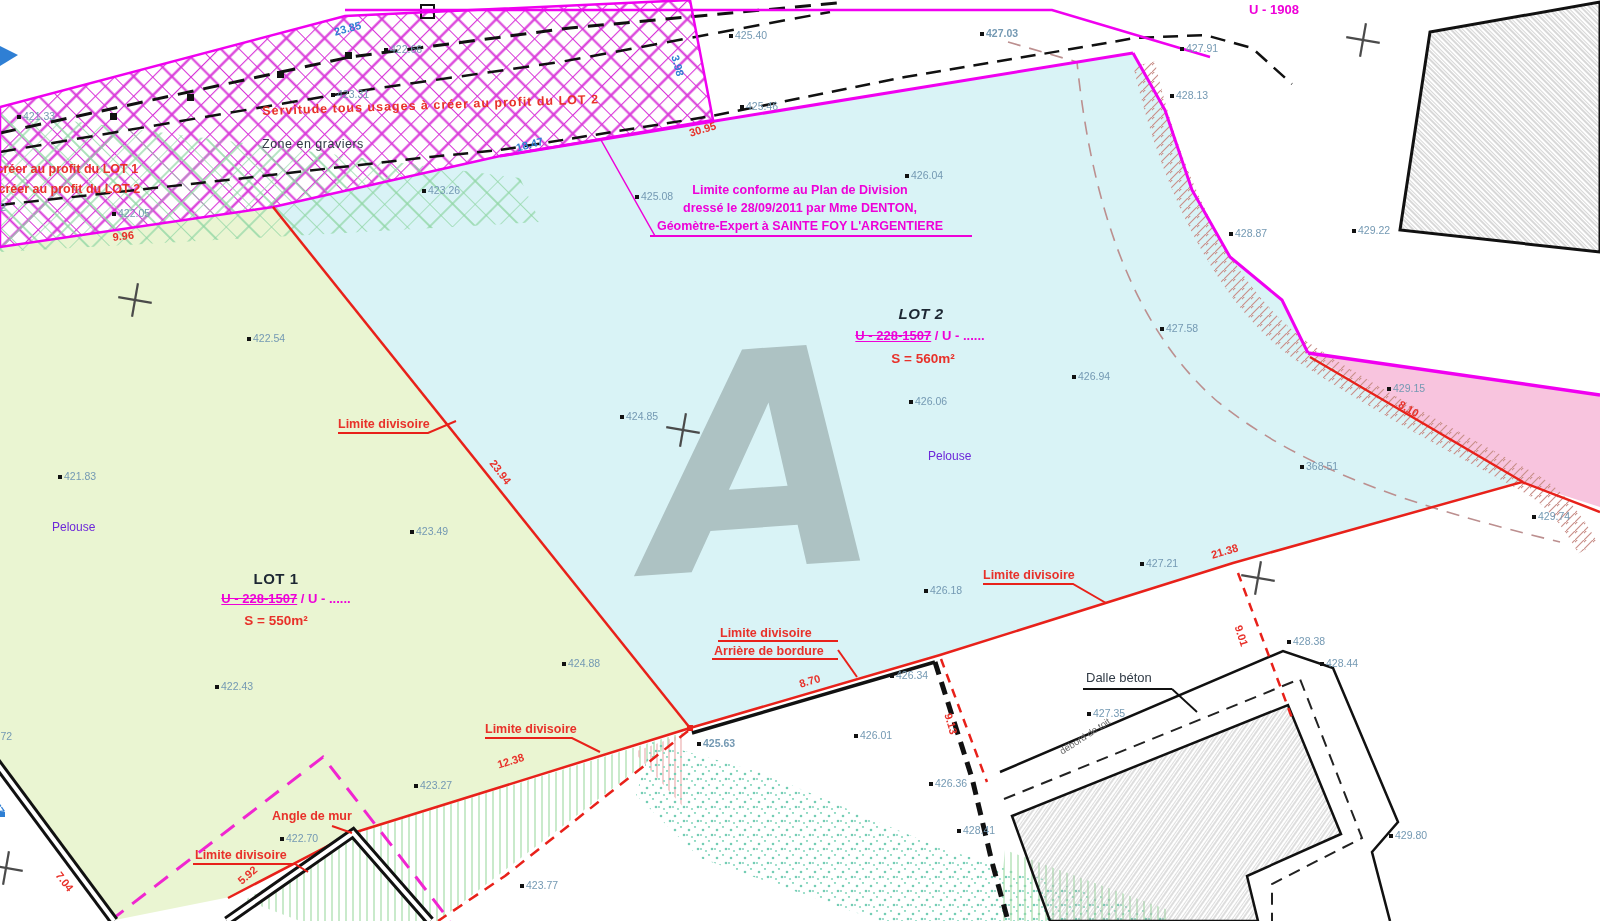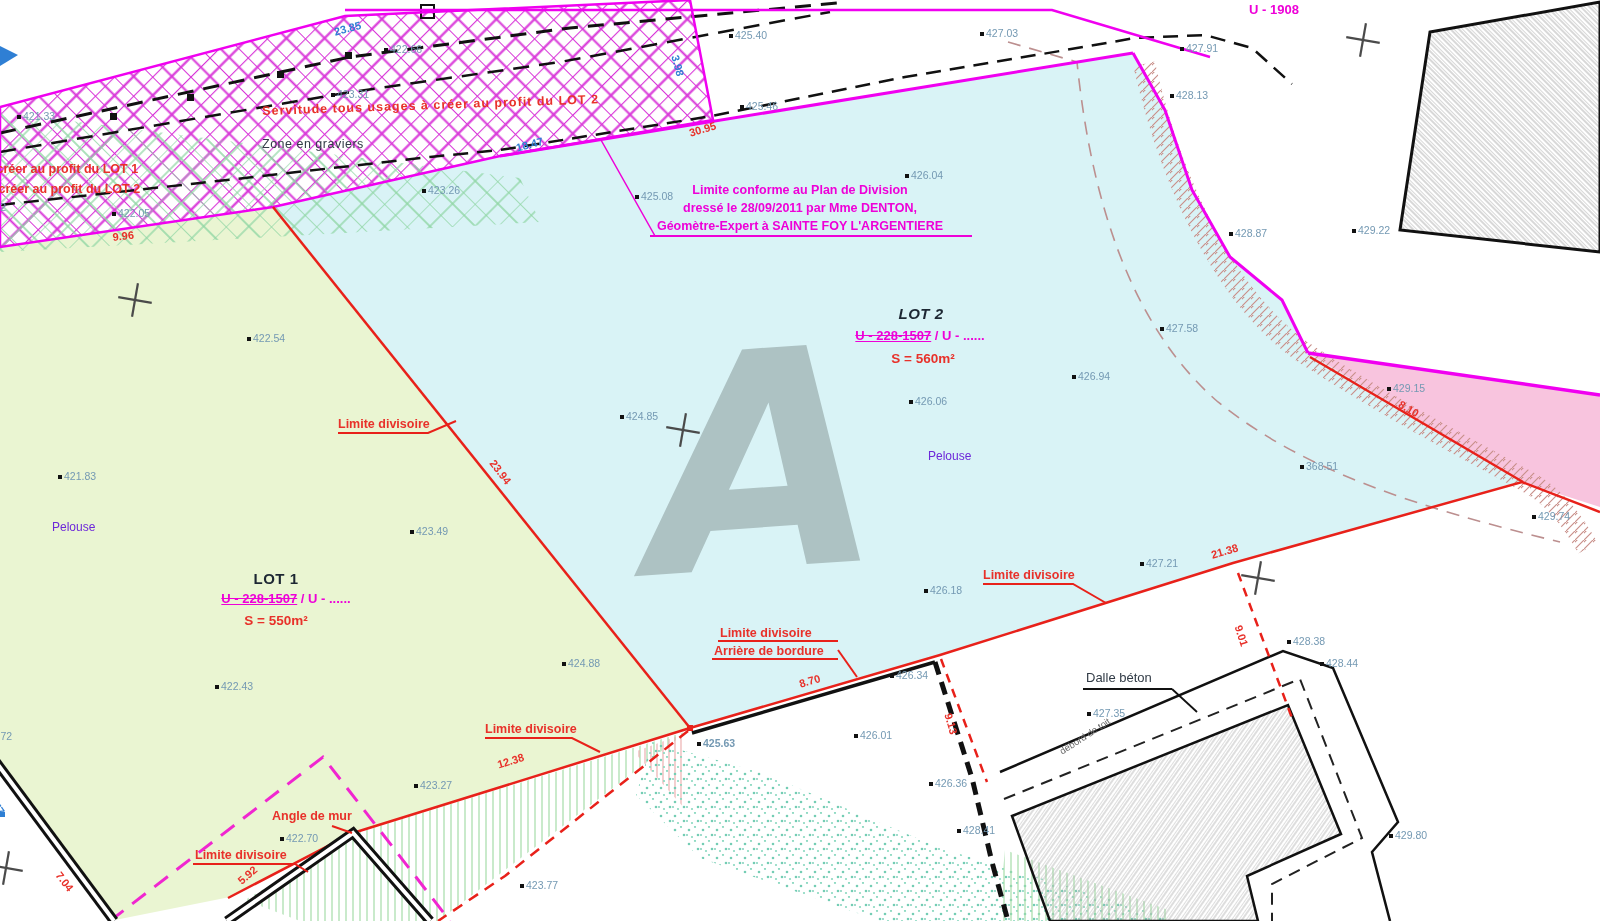--- a/index.html
+++ b/index.html
@@ -188,21 +188,21 @@
       <span class="lab elev" style="left: 428px; top: 185px;">423.26</span>
       <span class="dot" style="left: 635px; top: 195px;"></span>
       <span class="lab elev" style="left: 641px; top: 191px;">425.08</span>
       <span class="dot" style="left: 905px; top: 174px;"></span>
       <span class="lab elev" style="left: 911px; top: 170px;">426.04</span>
       <span class="dot" style="left: 729px; top: 34px;"></span>
       <span class="lab elev" style="left: 735px; top: 30px;">425.40</span>
       <span class="dot" style="left: 740px; top: 105px;"></span>
       <span class="lab elev" style="left: 746px; top: 101px;">425.46</span>
       <span class="dot" style="left: 980px; top: 32px;"></span>
-      <span class="lab elev" style="left: 986px; top: 28px;">427.03</span>
+      <span class="lab elev" style="left: 986px; top: 28px; font-weight: bold;">427.03</span>
       <span class="dot" style="left: 1180px; top: 47px;"></span>
       <span class="lab elev" style="left: 1186px; top: 43px;">427.91</span>
       <span class="dot" style="left: 1170px; top: 94px;"></span>
       <span class="lab elev" style="left: 1176px; top: 90px;">428.13</span>
       <span class="dot" style="left: 1229px; top: 232px;"></span>
       <span class="lab elev" style="left: 1235px; top: 228px;">428.87</span>
       <span class="dot" style="left: 1352px; top: 229px;"></span>
       <span class="lab elev" style="left: 1358px; top: 225px;">429.22</span>
       <span class="dot" style="left: 1160px; top: 327px;"></span>
       <span class="lab elev" style="left: 1166px; top: 323px;">427.58</span>

